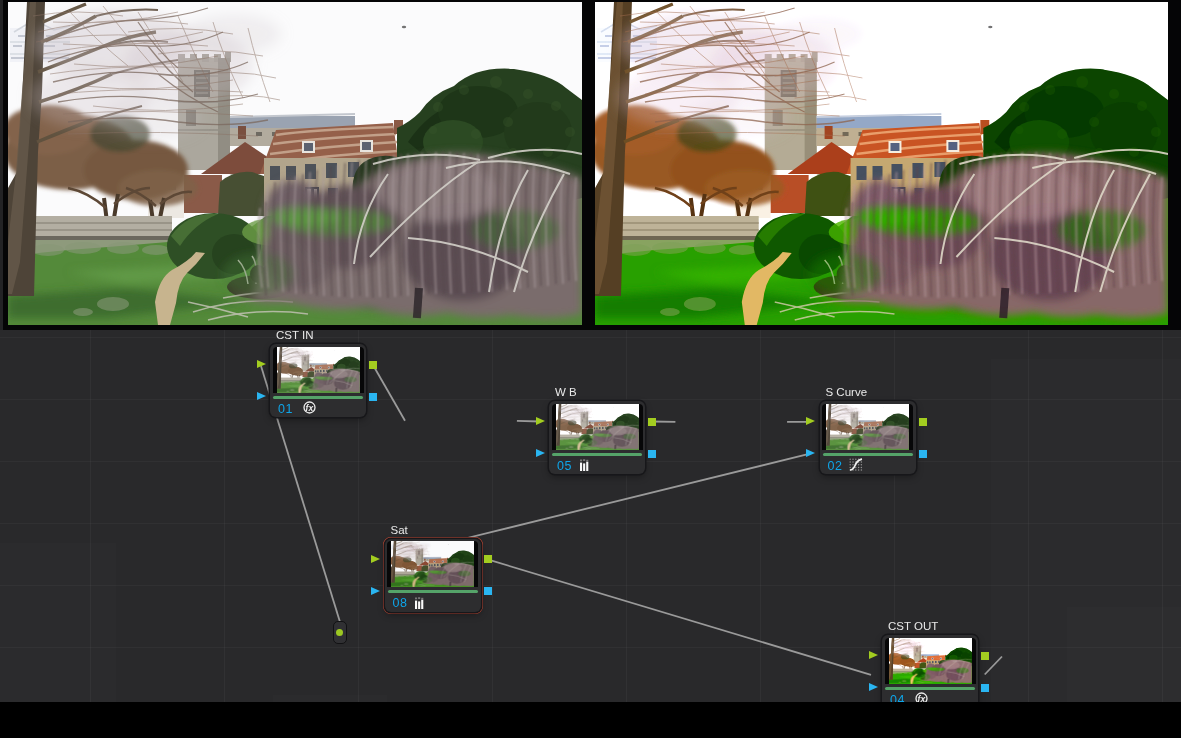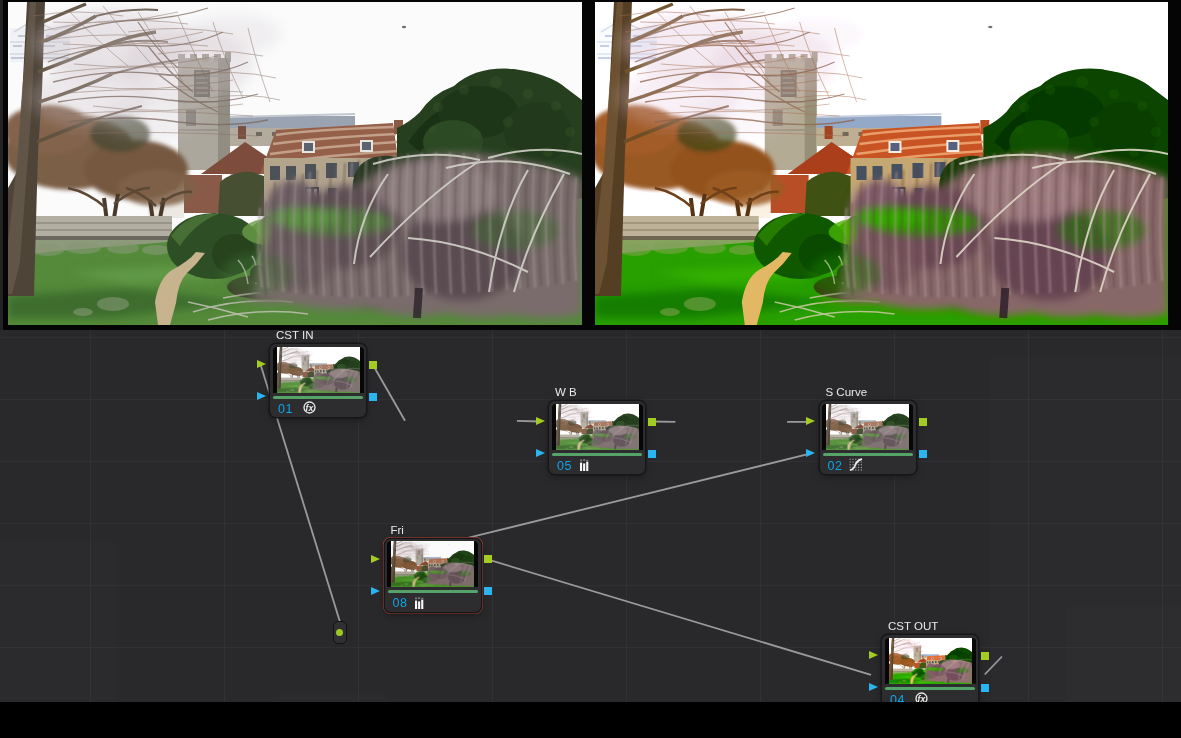--- a/index.html
+++ b/index.html
@@ -420,21 +420,21 @@
           </g>
           <path d="M1,12 C5,12 5.5,8 7,5.5 C8.5,3 10.5,1.5 13,1.2" stroke="#f2f2f2" stroke-width="1.7" fill="none"></path>
         </svg>
       <span class="pt ptg"></span>
         <span class="pt ptb"></span>
         <span class="psq psg"></span>
         <span class="psq psb"></span>
     </div>
 
     <div class="node" style="left:384.5px;top:208.5px">
-      <span class="nlab">Fri</span>
+      <span class="nlab">Sat</span>
       <div class="thumb">
           <svg style="filter:saturate(1.35)" width="83" height="46" viewBox="0 0 574 323" preserveAspectRatio="none">
             <use href="#ph"></use>
           </svg>
         </div>
       <div class="uline"></div>
         <span class="num">08</span>
       <svg class="icx" style="left:30.5px;top:58px" width="9" height="12" viewBox="0 0 9 12">
           <g fill="#787878">
             <rect x="0" y="0.5" width="2.1" height="1.8"></rect>

